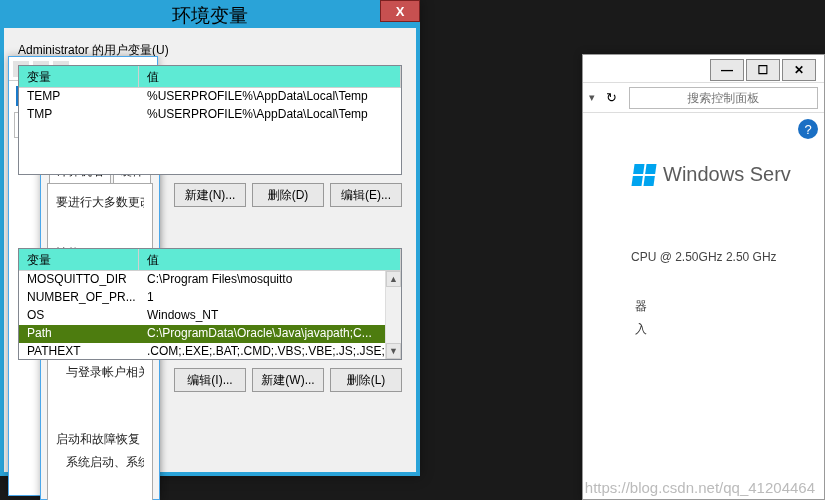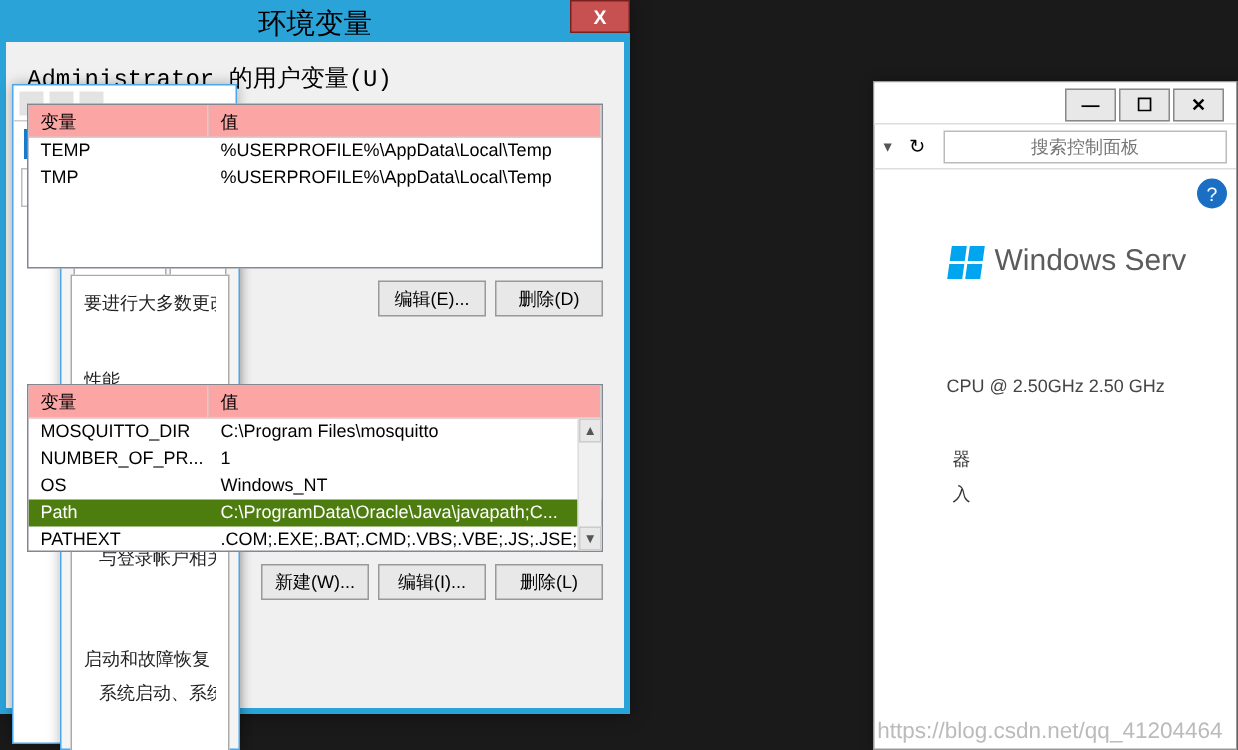--- a/index.html
+++ b/index.html
@@ -22,24 +22,24 @@
   #sysprop .tabs { display:flex; gap:2px; margin:26px 0 0 8px; }
   #sysprop .tab { border:1px solid #aaa; border-bottom:none; padding:3px 6px; font-size:12px; background:#fff; }
   #sysprop .body { background:#fff; border:1px solid #aaa; margin:0 6px 6px 6px; height:320px; padding:10px 8px; font-size:12px; color:#222; }
   #sysprop .sect { margin-bottom:34px; white-space:nowrap; overflow:hidden; }
   
   #env { left:160px; top:24px; width:420px; height:476px; border:4px solid #2aa3d8; background:#f0f0f0; box-shadow:0 0 12px rgba(0,0,0,.4); }
   #env .etitle { height:24px; background:#2aa3d8; display:flex; align-items:center; justify-content:center; position:relative; }
   #env .etitle span { font-size:19px; color:#000; }
   #env .eclose { position:absolute; right:-4px; top:-4px; width:40px; height:22px; background:#c75050; border:1px solid #7a2020; color:#fff; display:flex; align-items:center; justify-content:center; font-size:13px; font-weight:bold; }
   #env .sec { margin:14px 14px 0 14px; }
-  #env .seclabel { font-size:16px; margin-bottom:6px;font-family:Liberation Mono, monospace; }
+  #env .seclabel { font-size:12px; margin-bottom:6px; }
   #env .tbl { border:1px solid #828790; background:#fff; height:110px; overflow:hidden; position:relative; }
   #env .tbl.sys { height:112px; }
-  #env .tbl .hdr { display:flex; height:22px; border-bottom:1px solid #d0d0d0; background:#fca5a5; font-size:12px; }
+  #env .tbl .hdr { display:flex; height:22px; border-bottom:1px solid #d0d0d0; background:#5eead4; font-size:12px; }
   #env .tbl .hdr div { padding:3px 8px; border-right:1px solid #d0d0d0; }
   #env .tbl .hdr .c1 { width:120px; }
   #env .tbl .hdr .c2 { flex:1; }
   #env .tbl .row { display:flex; height:18px; font-size:12px; }
   #env .tbl .row div { padding:1px 8px; white-space:nowrap; overflow:hidden; }
   #env .tbl .row .c1 { width:120px; }
   #env .tbl .row .c2 { flex:1; }
   #env .tbl .row.sel { background:#4d7c0f; color:#fff; }
   #env .scroll { position:absolute; right:0; top:22px; bottom:0; width:16px; background:#f0f0f0; border-left:1px solid #ddd; }
   #env .scroll .ar { height:16px; border:1px solid #ccc; background:#e8e8e8; display:flex; align-items:center; justify-content:center; font-size:9px; color:#555; }
@@ -124,22 +124,23 @@
             <div class="c2">%USERPROFILE%\AppData\Local\Temp</div>
           </div>
           <div class="row">
             <div class="c1">TMP</div>
             <div class="c2">%USERPROFILE%\AppData\Local\Temp</div>
           </div>
         </div>
     </div>
   </div>
   <div class="btnrow">
+    <div class="btn">新建(N)...</div>
+    <div class="btn">删除(D)</div>
     <div class="btn">编辑(E)...</div>
-    <div class="btn">删除(D)</div>
   </div>
 
   <div class="sec" style="margin-top:18px;">
     <div class="seclabel">系统变量(S)</div>
     <div class="tbl sys">
       <div class="hdr">
         <div class="c1">变量</div>
         <div class="c2">值</div>
       </div>
       <div id="sys-rows">
@@ -164,22 +165,22 @@
             <div class="c2">.COM;.EXE;.BAT;.CMD;.VBS;.VBE;.JS;.JSE;...</div>
           </div>
         </div>
       <div class="scroll">
         <div class="ar">▲</div>
         <div class="ar">▼</div>
       </div>
     </div>
   </div>
   <div class="btnrow">
+    <div class="btn">编辑(I)...</div>
     <div class="btn">新建(W)...</div>
-    <div class="btn">编辑(I)...</div>
     <div class="btn">删除(L)</div>
   </div>
 </div>
 
 <div id="right" class="win">
   <div class="rtitle">
     <div class="ctrlbtns">
       <div class="ctrlbtn">—</div>
       <div class="ctrlbtn">☐</div>
       <div class="ctrlbtn">✕</div>

